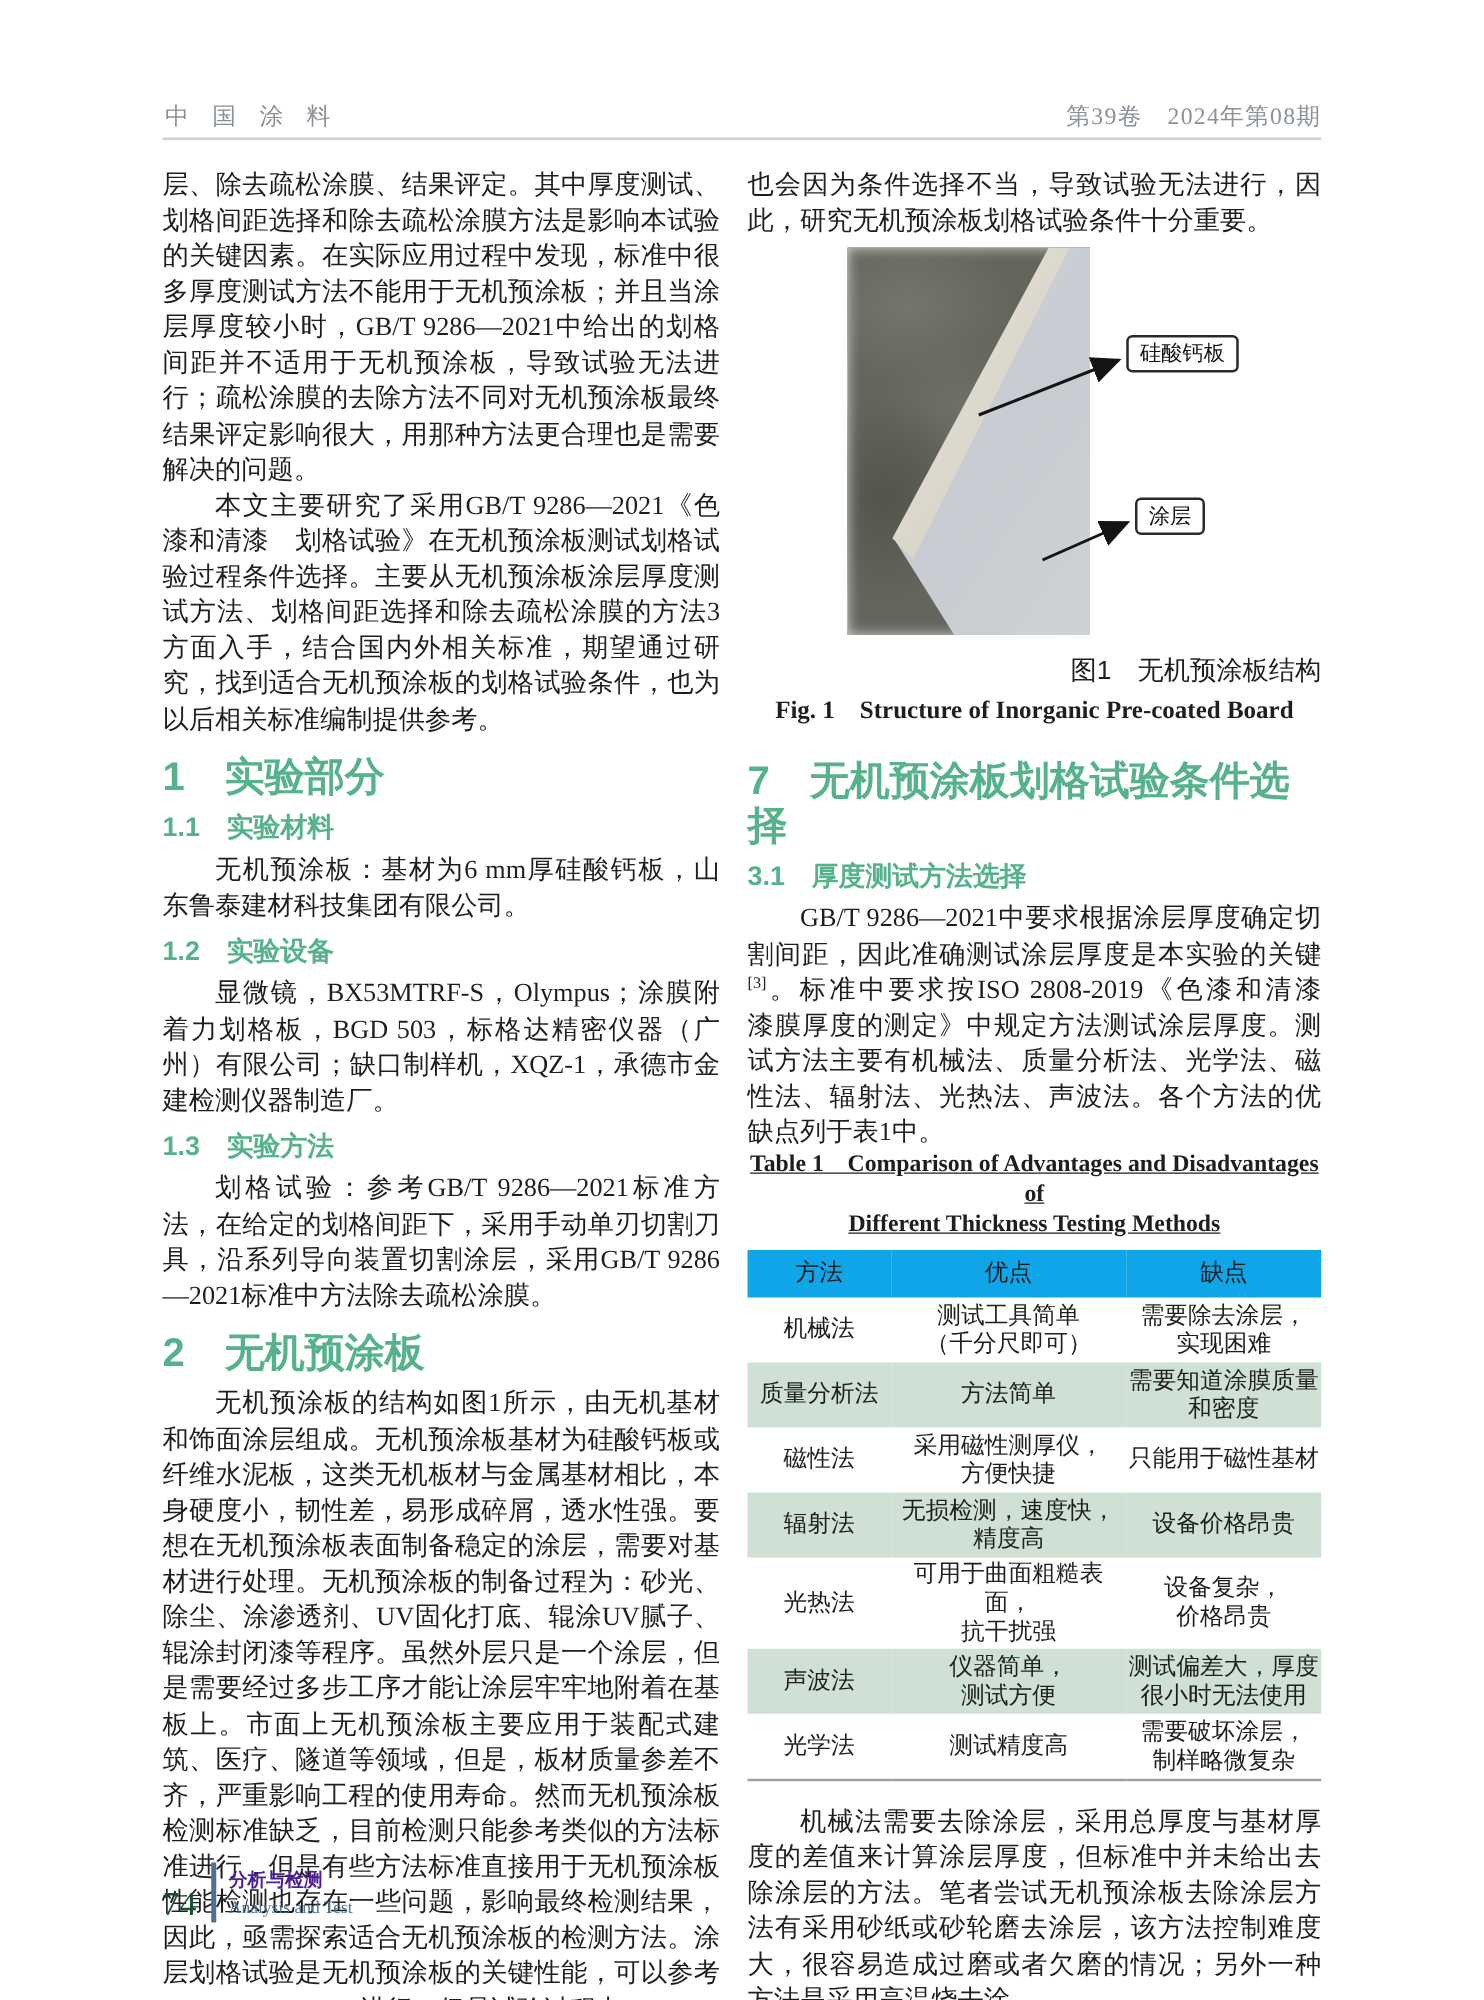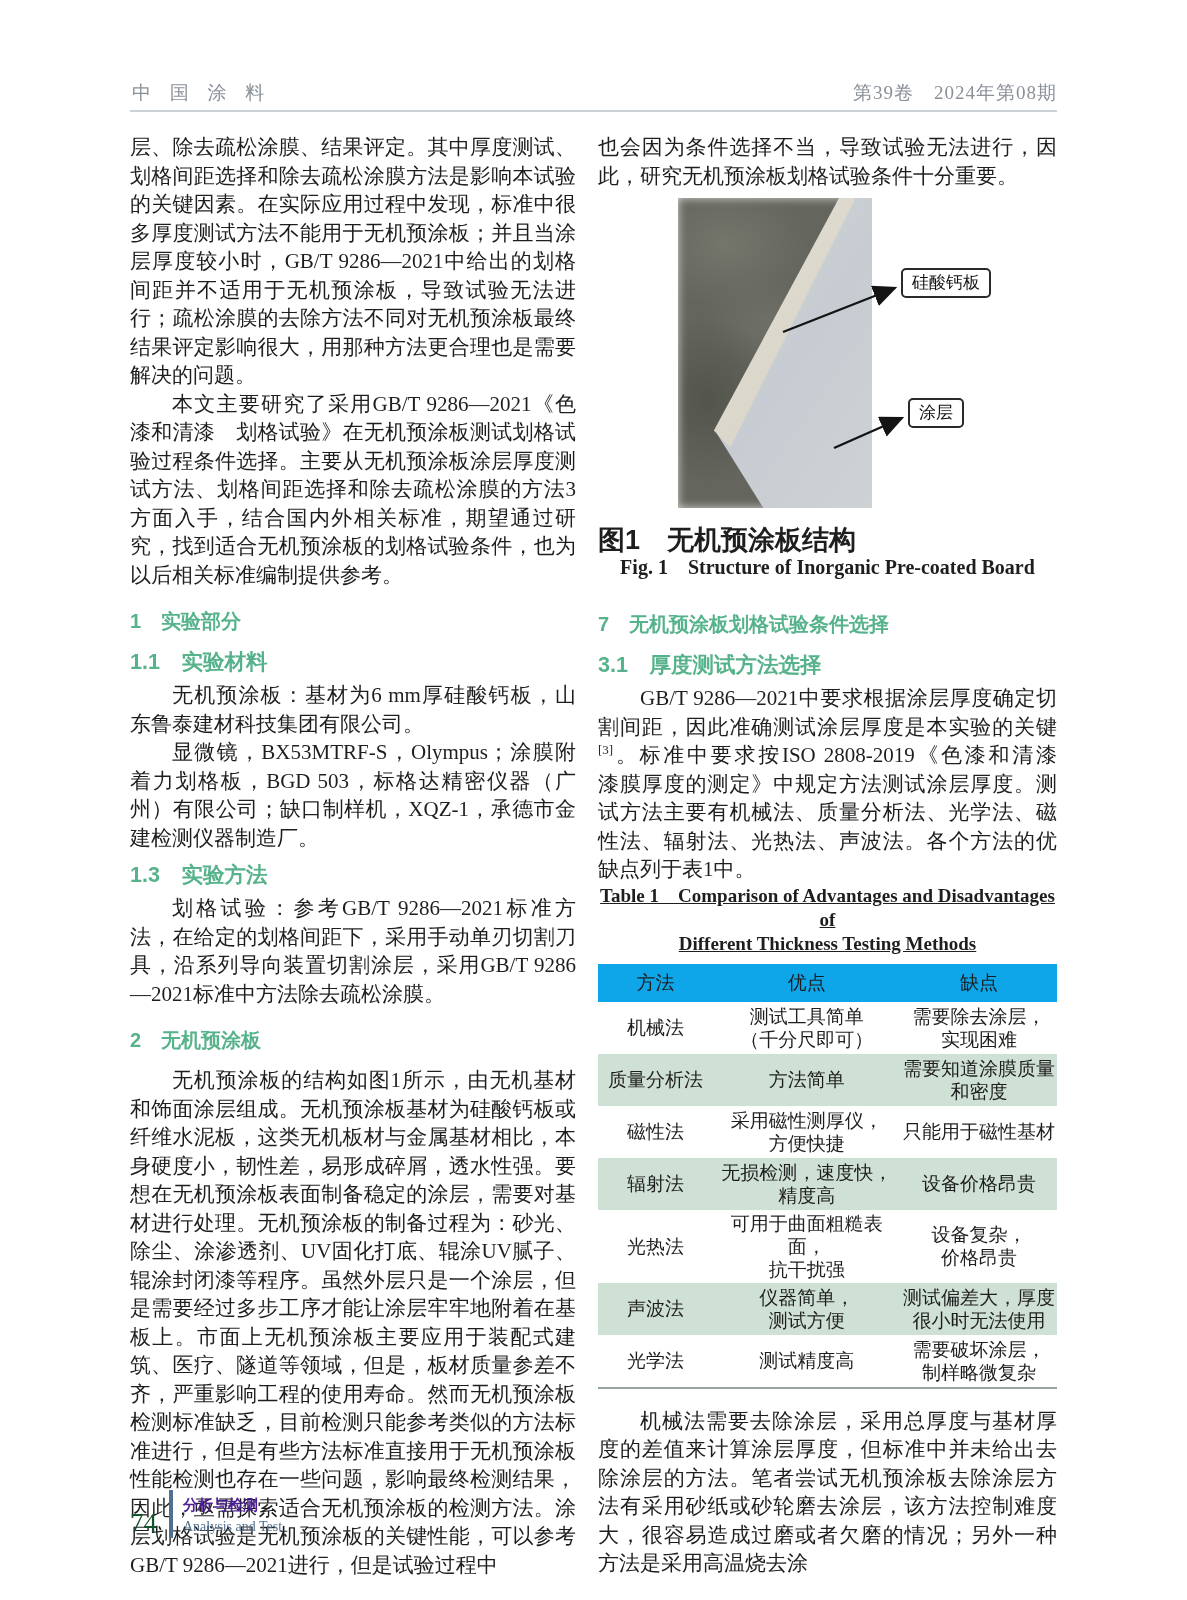--- a/index.html
+++ b/index.html
@@ -16,21 +16,21 @@
   .header-rule{position:absolute;left:130px;top:110px;width:927px;height:0;
     border-top:2px solid #ccd1d5;}
   
   .col{position:absolute;top:133px;}
   .col-left{left:130px;width:446px;}
   .col-right{left:598px;width:459px;}
   .para{font-size:21px;line-height:28.5px;text-align:justify;margin:0;
     text-justify:inter-ideograph;}
   .indent{text-indent:2em;}
   .h1{font-family:"Liberation Sans","DejaVu Sans",sans-serif;
-    font-size:20px;font-weight:bold;color:#56b28a;margin:14px 0 8px 0;line-height:36px;}
+    font-size:32px;font-weight:bold;color:#56b28a;margin:14px 0 8px 0;line-height:36px;}
   .h2{font-family:"Liberation Sans","DejaVu Sans",sans-serif;
     font-size:21.5px;font-weight:bold;color:#56b28a;margin:9px 0 5px 0;line-height:28px;}
   sup{font-size:13px;line-height:0;}
   
   .figure{position:relative;height:396px;margin-top:6px;}
   .photo{position:absolute;left:80px;top:2px;width:194px;height:310px;overflow:hidden;
     background:
       radial-gradient(ellipse 120px 90px at 25% 15%, #74756b 0%, rgba(0,0,0,0) 70%),
       radial-gradient(ellipse 100px 120px at 15% 65%, #53544c 0%, rgba(0,0,0,0) 70%),
       radial-gradient(ellipse 90px 70px at 45% 40%, #6e6f66 0%, rgba(0,0,0,0) 70%),
@@ -40,22 +40,22 @@
     background:linear-gradient(125deg,#d4d8db 0%,#c6ccd1 55%,#cdd2d5 100%);
     clip-path:polygon(90% 0, 100% 0, 100% 100%, 44% 100%, 20% 76%);}
   .board-edge{position:absolute;left:0;top:0;width:100%;height:100%;
     background:linear-gradient(125deg,#e6e2d8 0%,#d9d5c9 60%,#e0dcd1 100%);
     clip-path:polygon(83% 0, 91.5% 0, 27% 80.5%, 18.5% 75%);}
   .fig-arrows{position:absolute;left:0;top:0;}
   .fig-label{position:absolute;background:#ffffff;border:2px solid #2a2a2a;border-radius:5px;
     font-size:17px;line-height:24px;padding:1px 9px;color:#111;white-space:nowrap;}
   .fig-label-board{left:303px;top:72px;}
   .fig-label-coating{left:310px;top:202px;}
-  .fig-caption-zh{position:absolute;left:0;top:326px;width:100%;text-align:left;
-    font-family:"Liberation Sans","DejaVu Sans",sans-serif;font-weight:bold;font-size:27px;}
+  .fig-caption-zh{position:absolute;left:0;top:326px;width:100%;text-align:right;
+    font-family:"Liberation Sans","DejaVu Sans",sans-serif;font-weight:normal;font-size:21px;}
   .fig-caption-en{position:absolute;left:0;top:358px;width:100%;text-align:center;
     font-weight:bold;font-size:20px;}
   
   .table-title-zh{font-family:"Liberation Sans","DejaVu Sans",sans-serif;
     font-weight:bold;font-size:20px;text-align:center;margin:14px 0 2px 0;}
   .table-title-en{font-weight:bold;font-size:19px;text-align:center;line-height:24px;margin:0 0 8px 0;text-decoration:underline;}
   table.cmp{width:100%;border-collapse:collapse;table-layout:fixed;}
   table.cmp th,table.cmp td{font-size:19px;line-height:23px;text-align:center;
     vertical-align:middle;padding:2px 2px;white-space:pre-line;font-weight:normal;}
   table.cmp th{height:34px;background:#0ea5e9;}
@@ -82,20 +82,21 @@
 <div class="header-rule"></div>
 
 <div class="col col-left">
   <p class="para">层、除去疏松涂膜、结果评定。其中厚度测试、划格间距选择和除去疏松涂膜方法是影响本试验的关键因素。在实际应用过程中发现，标准中很多厚度测试方法不能用于无机预涂板；并且当涂层厚度较小时，GB/T 9286—2021中给出的划格间距并不适用于无机预涂板，导致试验无法进行；疏松涂膜的去除方法不同对无机预涂板最终结果评定影响很大，用那种方法更合理也是需要解决的问题。</p>
   <p class="para indent">本文主要研究了采用GB/T 9286—2021《色漆和清漆　划格试验》在无机预涂板测试划格试验过程条件选择。主要从无机预涂板涂层厚度测试方法、划格间距选择和除去疏松涂膜的方法3方面入手，结合国内外相关标准，期望通过研究，找到适合无机预涂板的划格试验条件，也为以后相关标准编制提供参考。</p>
 
   <div class="h1">1　实验部分</div>
   <div class="h2">1.1　实验材料</div>
   <p class="para indent">无机预涂板：基材为6 mm厚硅酸钙板，山东鲁泰建材科技集团有限公司。</p>
 
+  <div class="h2">1.2　实验设备</div>
   <p class="para indent">显微镜，BX53MTRF-S，Olympus；涂膜附着力划格板，BGD 503，标格达精密仪器（广州）有限公司；缺口制样机，XQZ-1，承德市金建检测仪器制造厂。</p>
 
   <div class="h2">1.3　实验方法</div>
   <p class="para indent">划格试验：参考GB/T 9286—2021标准方法，在给定的划格间距下，采用手动单刃切割刀具，沿系列导向装置切割涂层，采用GB/T 9286—2021标准中方法除去疏松涂膜。</p>
 
   <div class="h1">2　无机预涂板</div>
   <p class="para indent">无机预涂板的结构如图1所示，由无机基材和饰面涂层组成。无机预涂板基材为硅酸钙板或纤维水泥板，这类无机板材与金属基材相比，本身硬度小，韧性差，易形成碎屑，透水性强。要想在无机预涂板表面制备稳定的涂层，需要对基材进行处理。无机预涂板的制备过程为：砂光、除尘、涂渗透剂、UV固化打底、辊涂UV腻子、辊涂封闭漆等程序。虽然外层只是一个涂层，但是需要经过多步工序才能让涂层牢牢地附着在基板上。市面上无机预涂板主要应用于装配式建筑、医疗、隧道等领域，但是，板材质量参差不齐，严重影响工程的使用寿命。然而无机预涂板检测标准缺乏，目前检测只能参考类似的方法标准进行，但是有些方法标准直接用于无机预涂板性能检测也存在一些问题，影响最终检测结果，因此，亟需探索适合无机预涂板的检测方法。涂层划格试验是无机预涂板的关键性能，可以参考GB/T 9286—2021进行，但是试验过程中</p>
 </div>
 
 <div class="col col-right">

